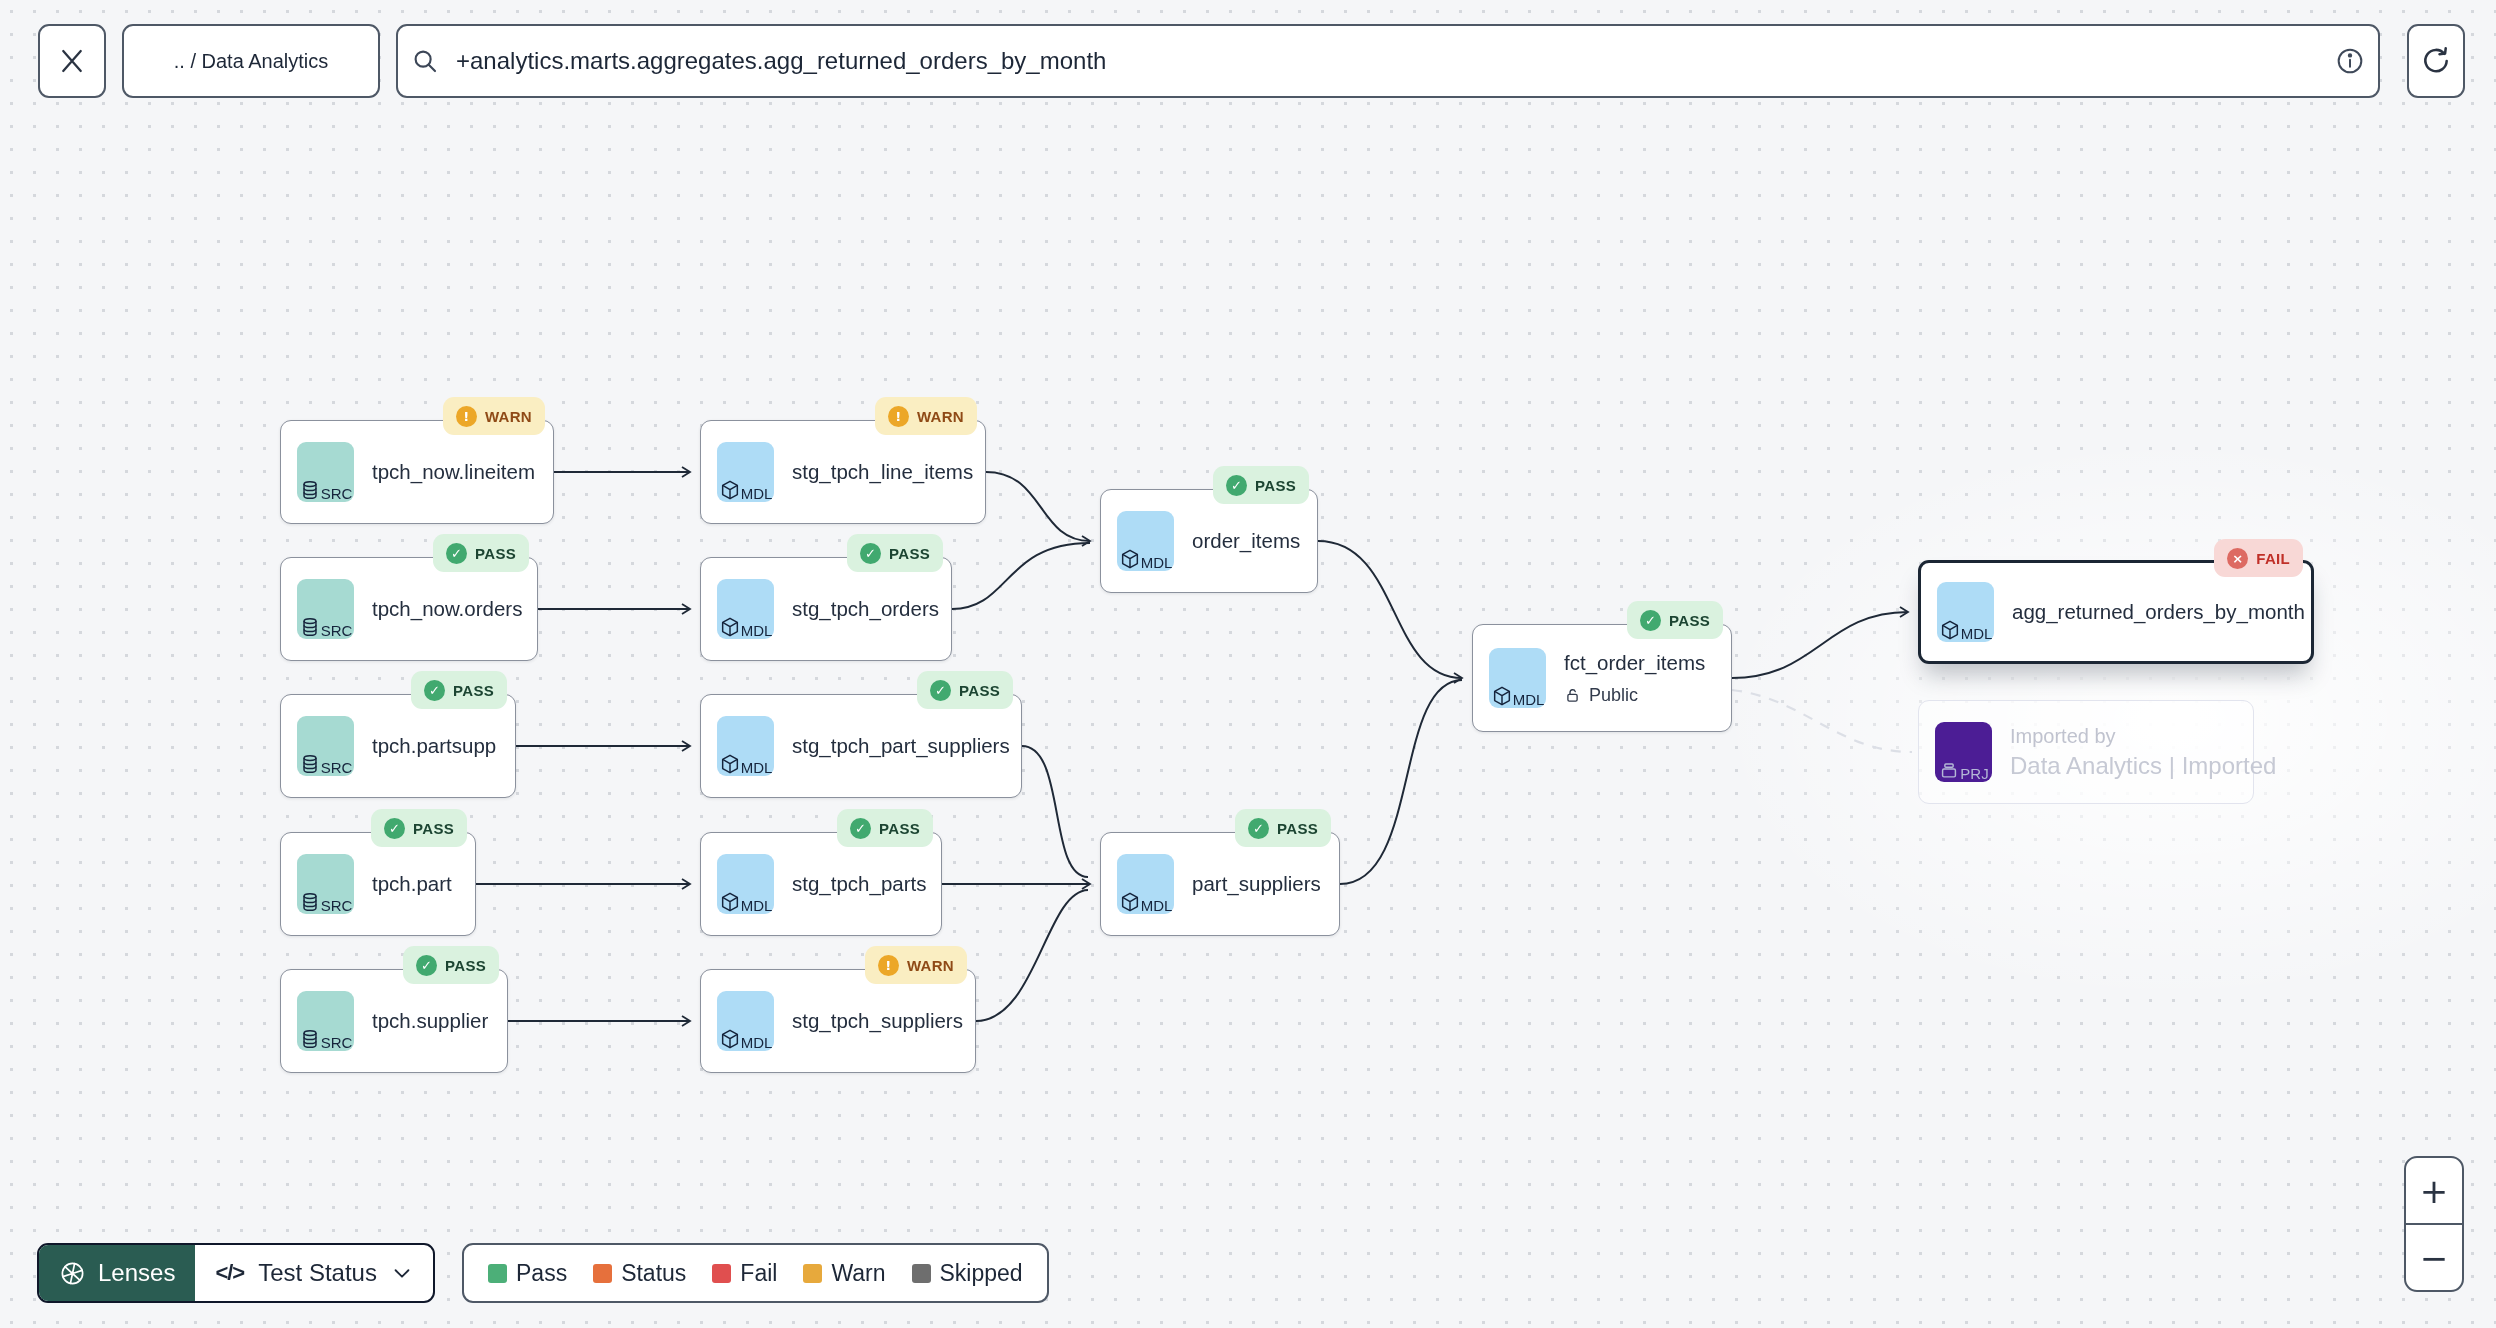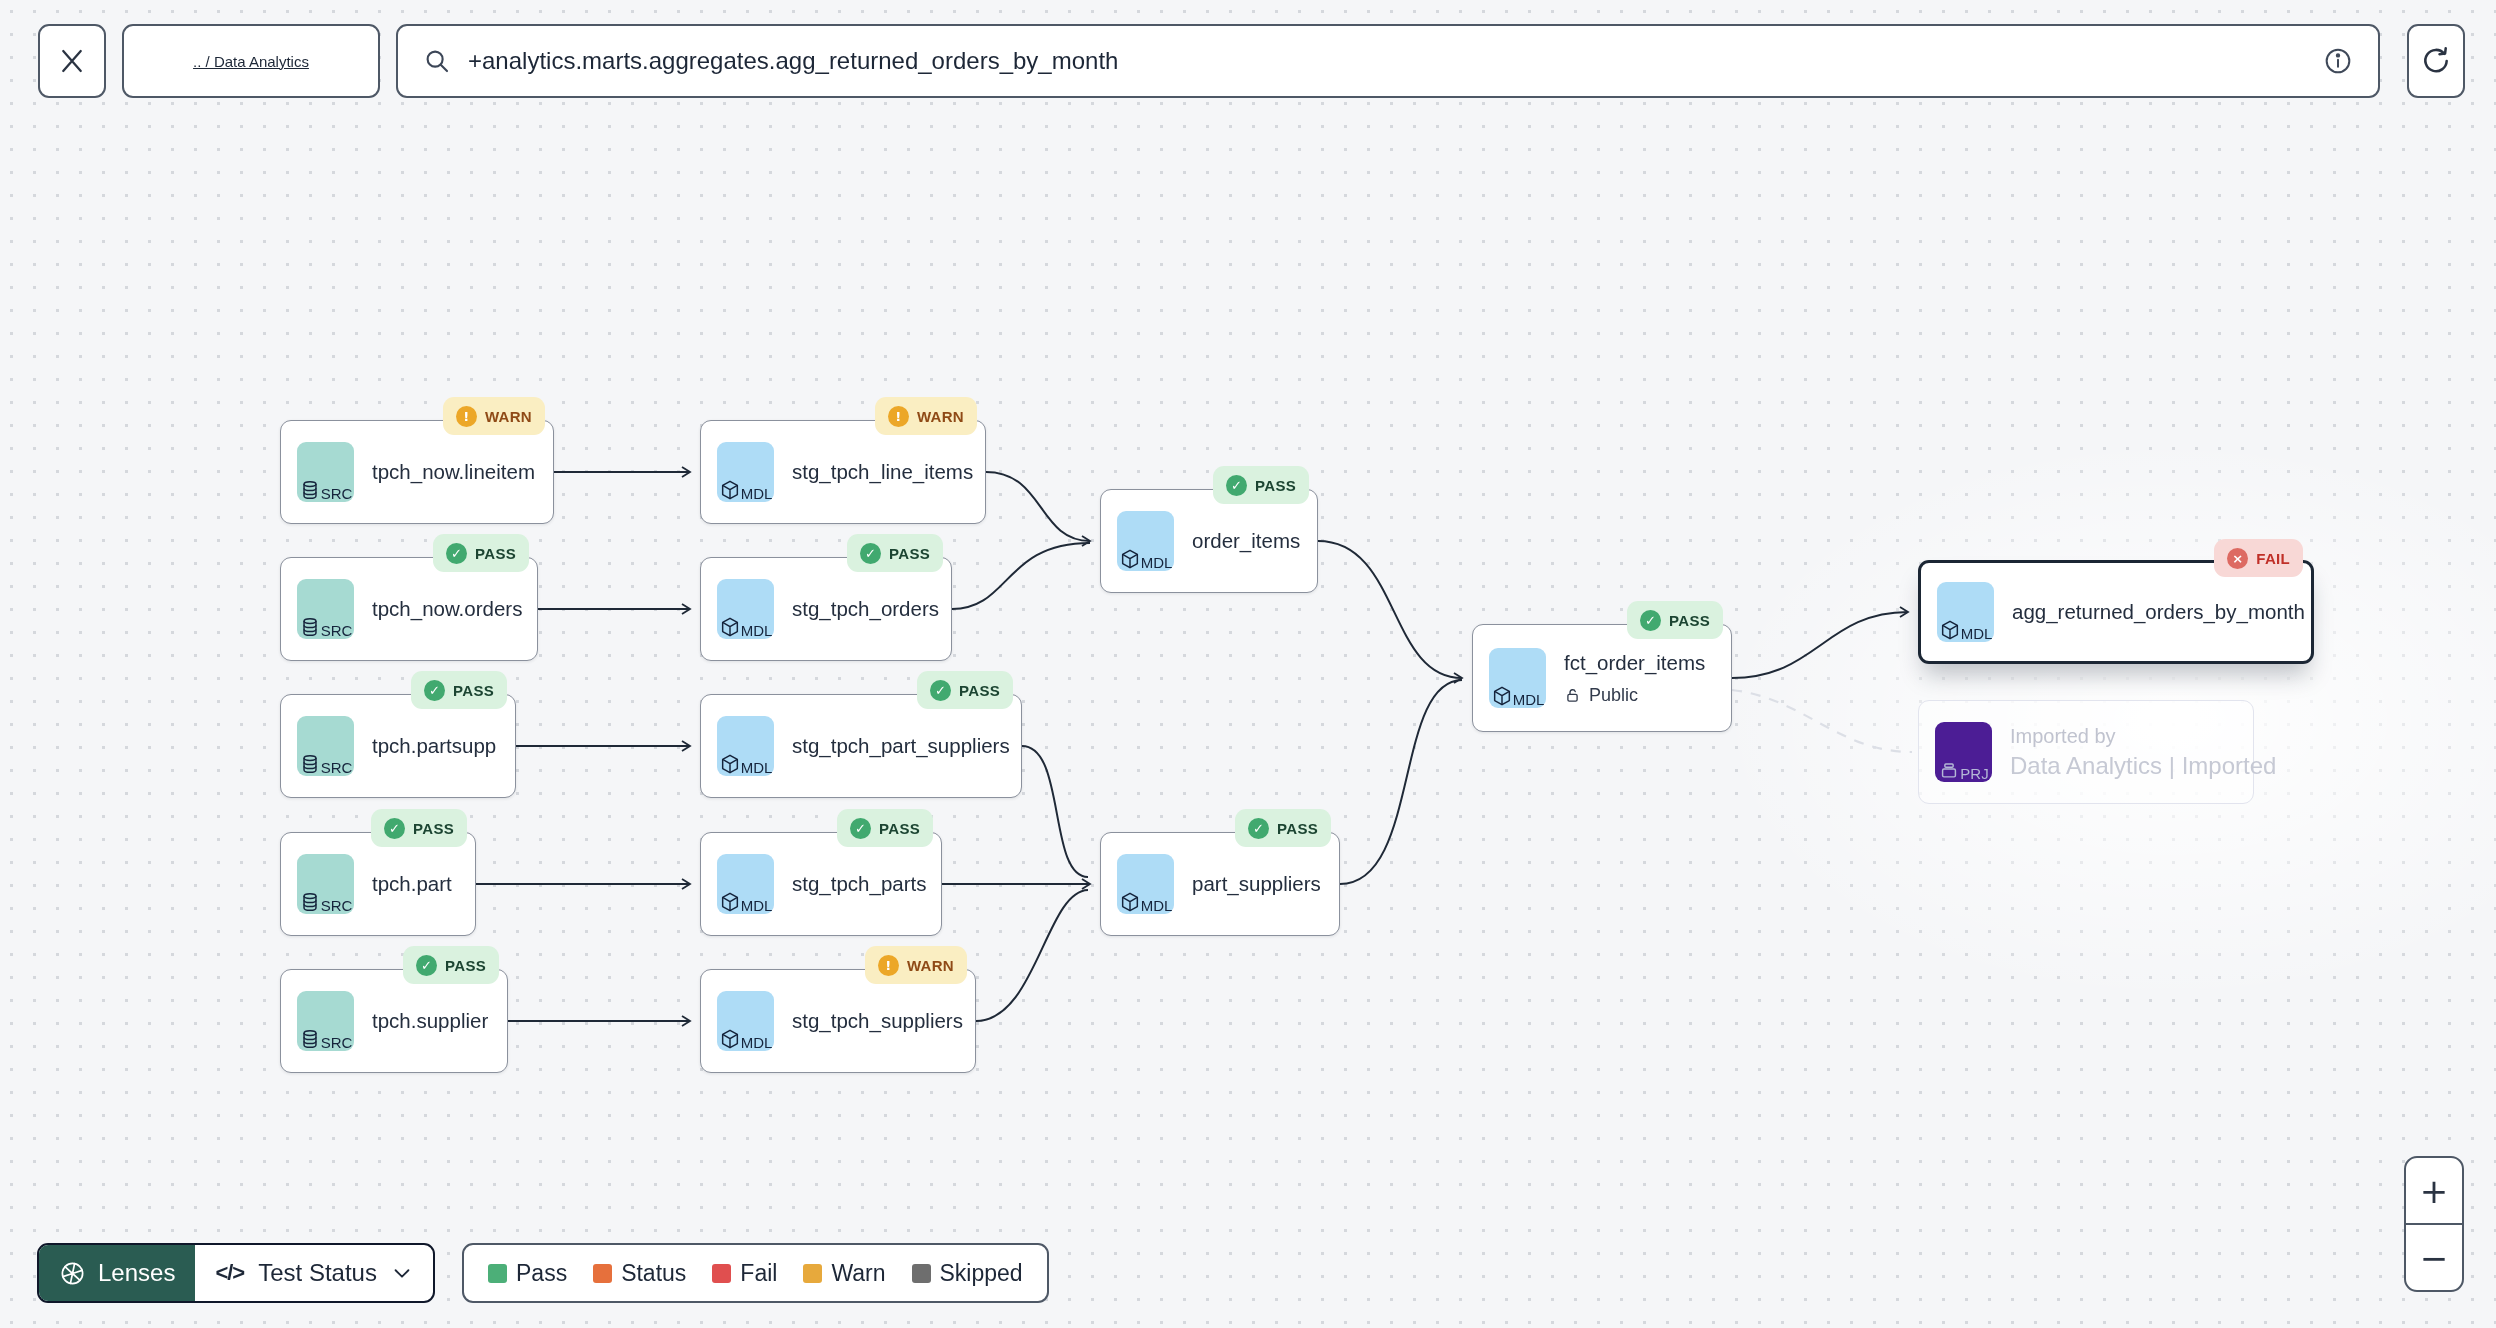--- a/index.html
+++ b/index.html
@@ -13,22 +13,22 @@
   }
   .glow { position:absolute; left:1720px; top:440px; width:900px; height:560px;
     background:radial-gradient(ellipse at center, rgba(255,255,255,.95) 0%, rgba(255,255,255,0) 72%);
     z-index:0; pointer-events:none; }
 
   
   .tbtn { position:absolute; top:24px; height:74px; background:#fff; border:2px solid #4e5866;
     border-radius:11px; display:flex; align-items:center; justify-content:center; z-index:10;
     color:#1d2737; }
   .close-btn { left:38px; width:68px; }
-  .crumb-btn { left:122px; width:258px; font-size:15px;text-decoration:underline; }
-  .search-bar { left:396px; width:1984px; justify-content:flex-start; padding:0 24px; gap:16px; }
+  .crumb-btn { left:122px; width:258px; font-size:20px; }
+  .search-bar { left:396px; width:1984px; justify-content:flex-start; padding:0 12px; gap:16px; }
   .search-bar input { border:none; outline:none; background:transparent; flex:1;
     font:24px "Liberation Sans", sans-serif; color:#1d2737; }
   .refresh-btn { left:2407px; width:58px; }
   .ico { display:block; }
 
   
   .node { position:absolute; height:104px; background:#fff; border:1.8px solid #8b919d;
     border-radius:11px; display:flex; align-items:center; gap:18px; padding:0 16px;
     box-shadow:0 1px 3px rgba(25,35,50,.10); z-index:3; }
   .node.selected { border:3.2px solid #1b2634; box-shadow:0 16px 24px -6px rgba(25,35,55,.28); }

